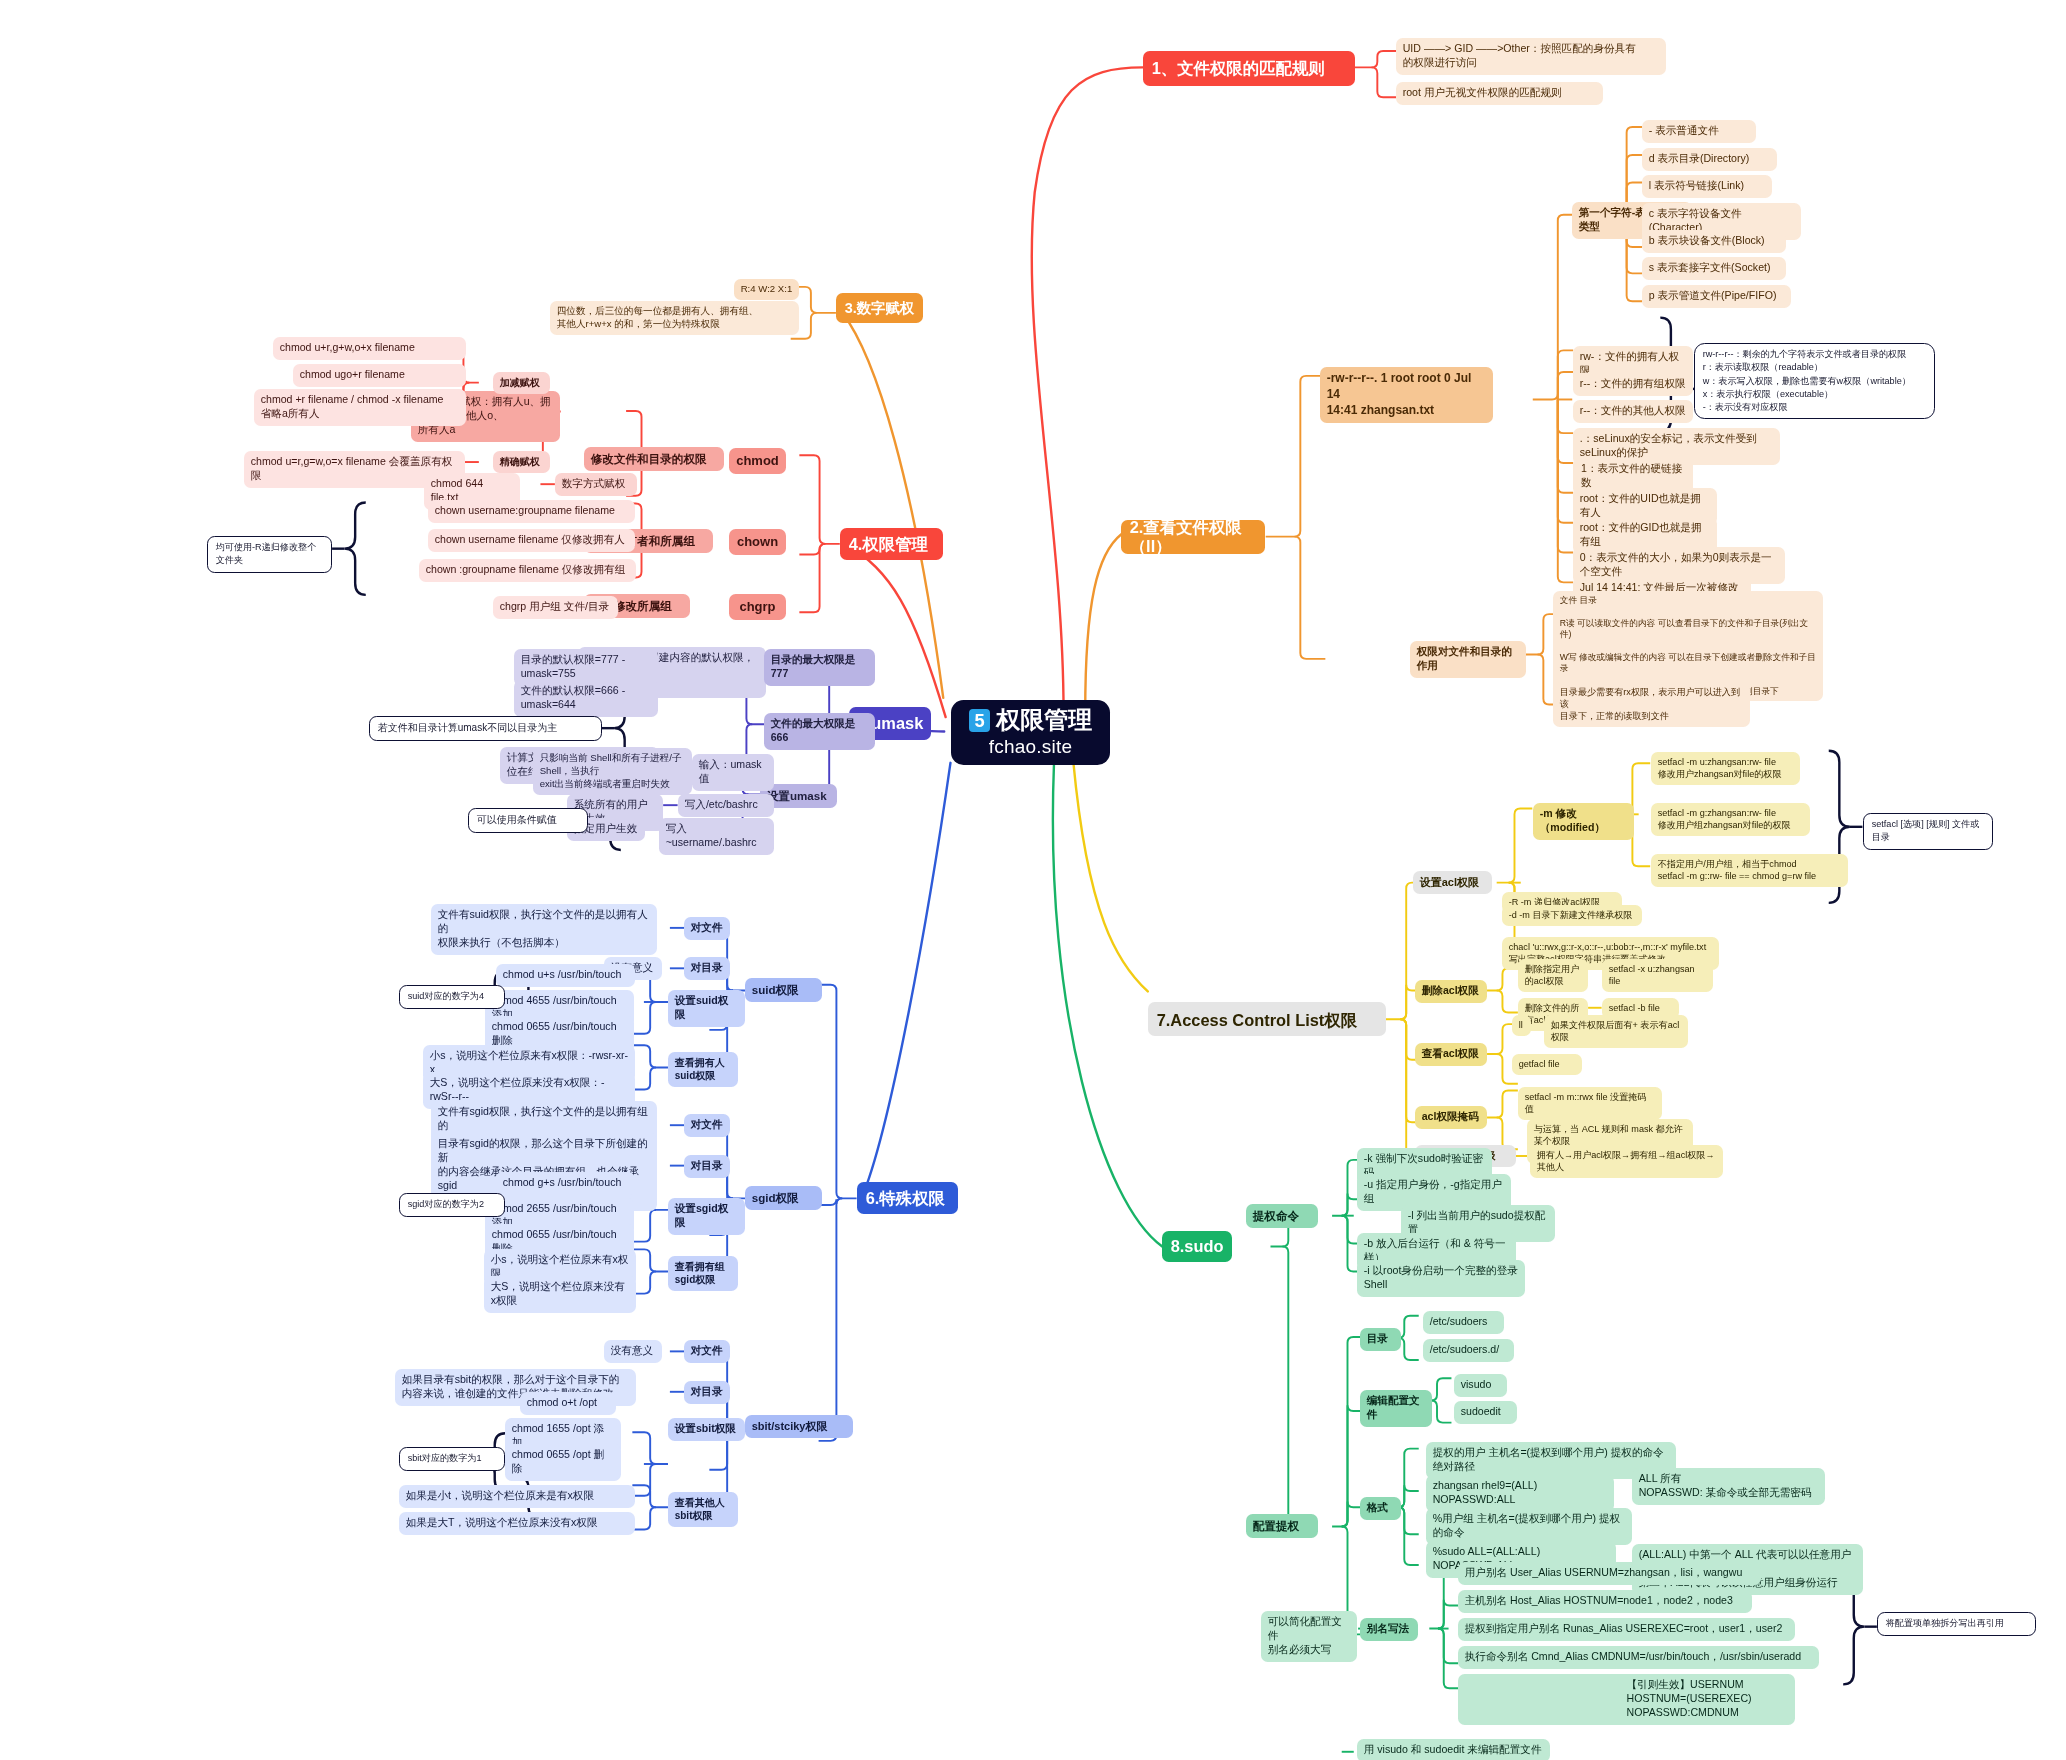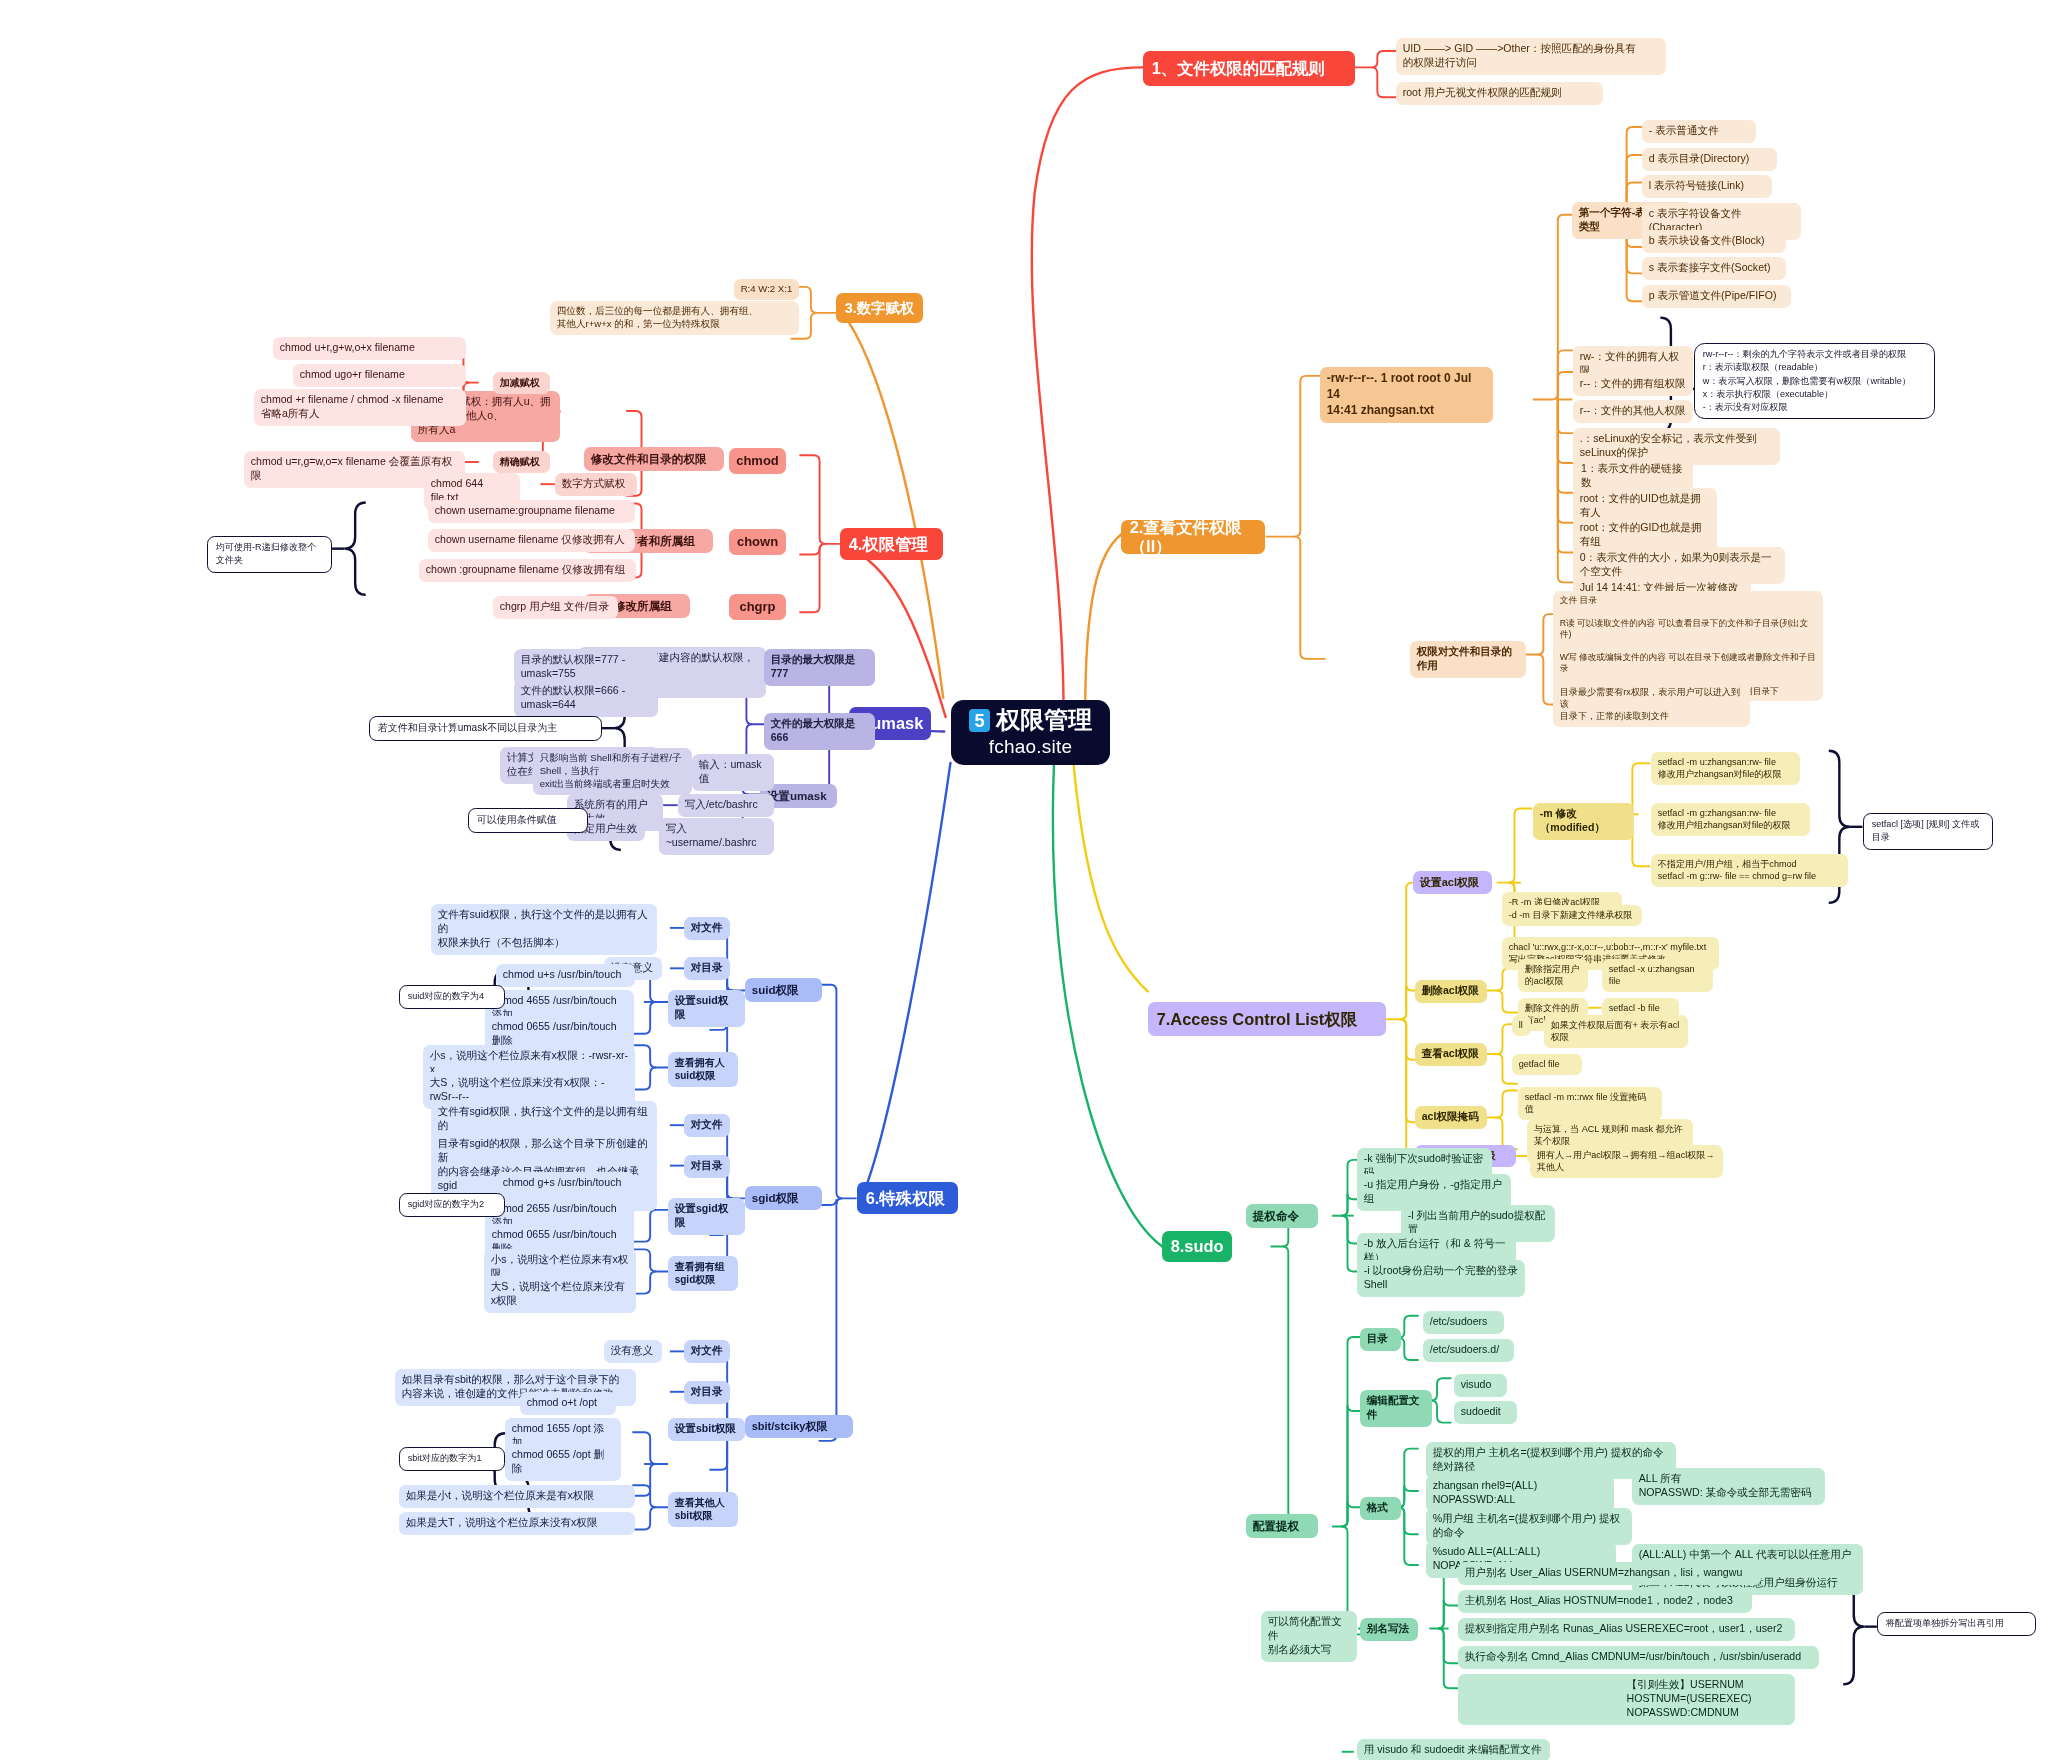--- a/index.html
+++ b/index.html
@@ -43,21 +43,21 @@
 
   .pur-1{background:#4b41c4;color:#fff;}
   .pur-2{background:#b9b4e4;color:#21203f;}
   .pur-3{background:#d6d3ef;color:#21203f;}
 
   .blu-1{background:#2e5bd8;color:#fff;}
   .blu-2{background:#a9bcf7;color:#111a3c;}
   .blu-3{background:#c6d3fb;color:#111a3c;}
   .blu-4{background:#dbe4fd;color:#111a3c;}
 
-  .yel-1{background:#c4b5fd;color:#2e2501;}
+  .yel-1{background:#e5e5e5;color:#2e2501;align-items:flex-end;}
   .yel-2{background:#f0e08a;color:#2e2501;}
   .yel-3{background:#f6eeb9;color:#2e2501;}
 
   .grn-1{background:#18b367;color:#fff;}
   .grn-2{background:#8fd9b4;color:#06281a;}
   .grn-3{background:#bfe9d3;color:#06281a;}
 </style>
 </head>
 <body>
 

